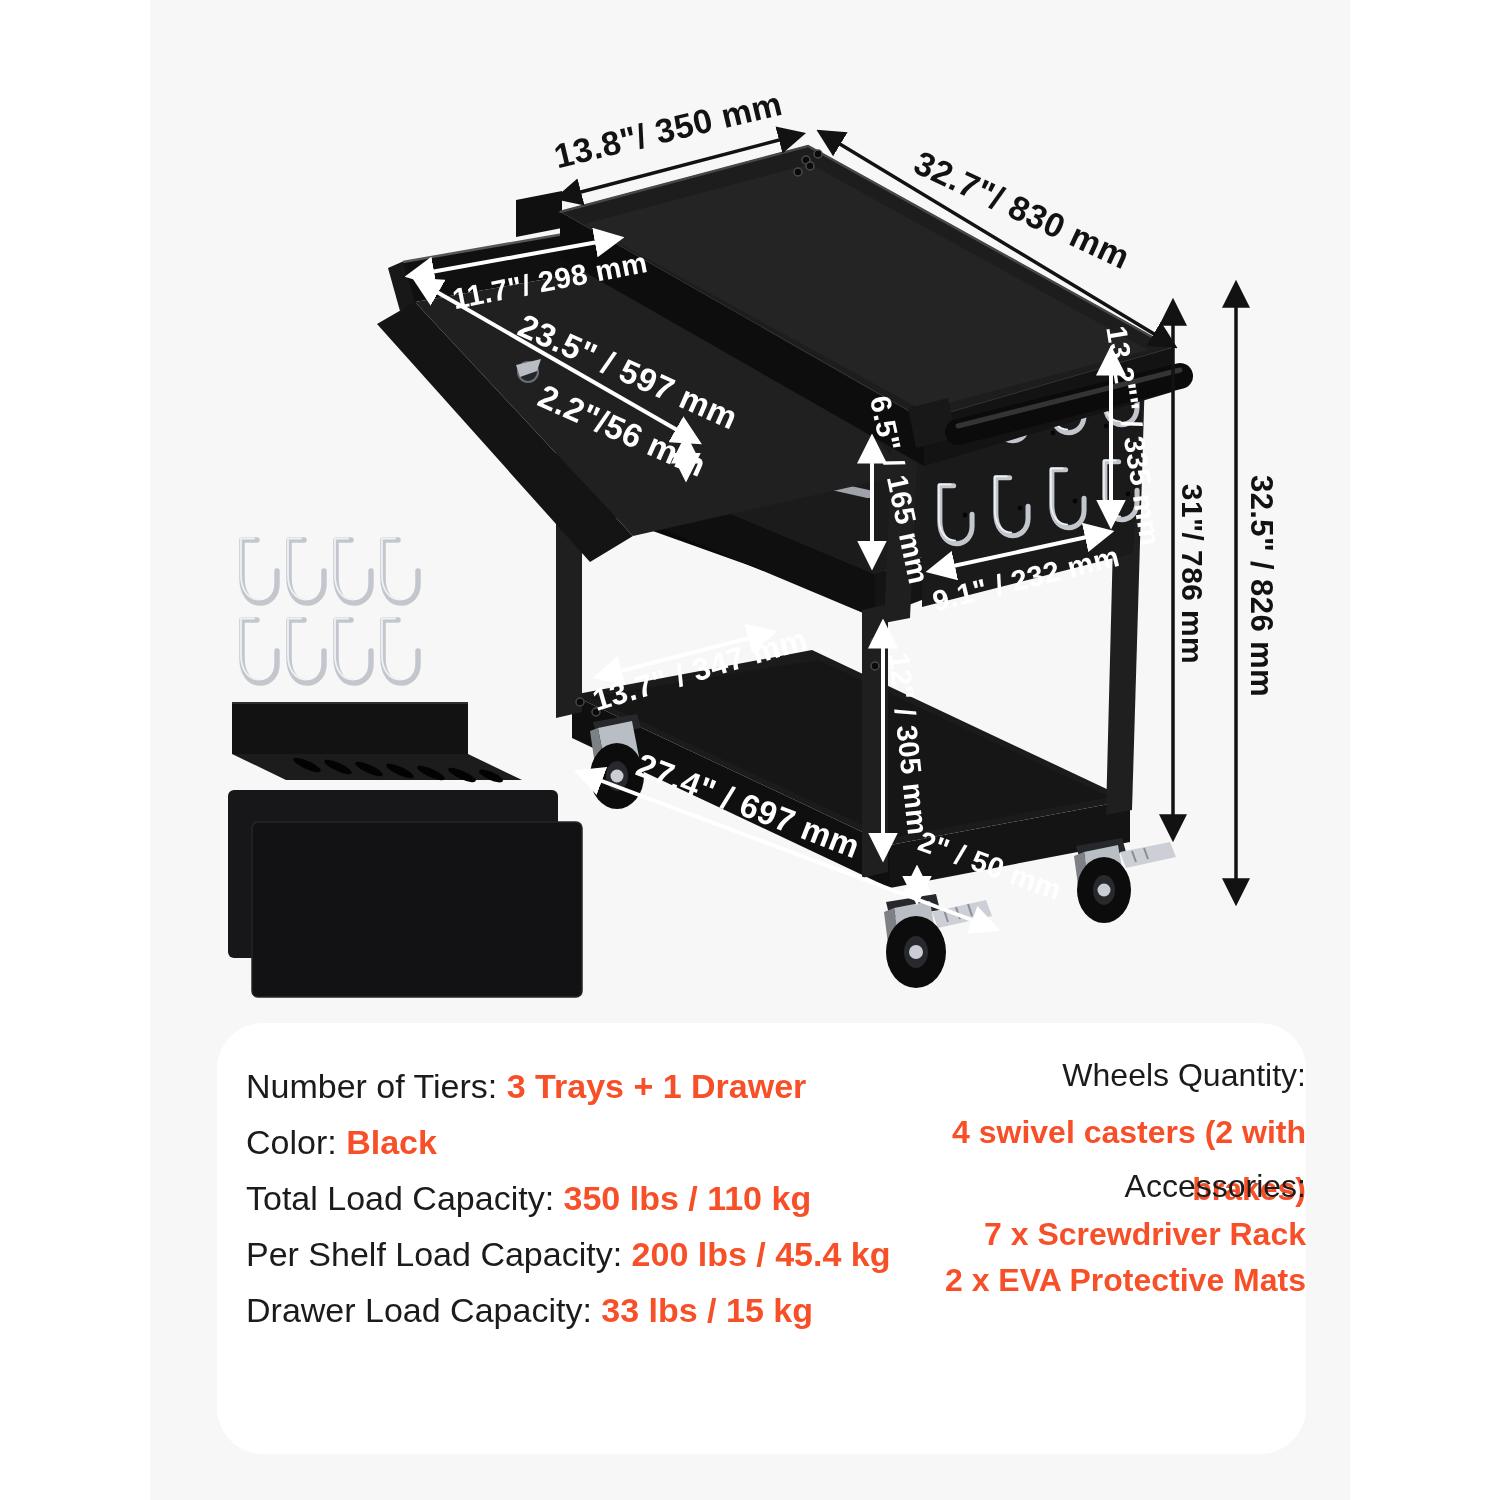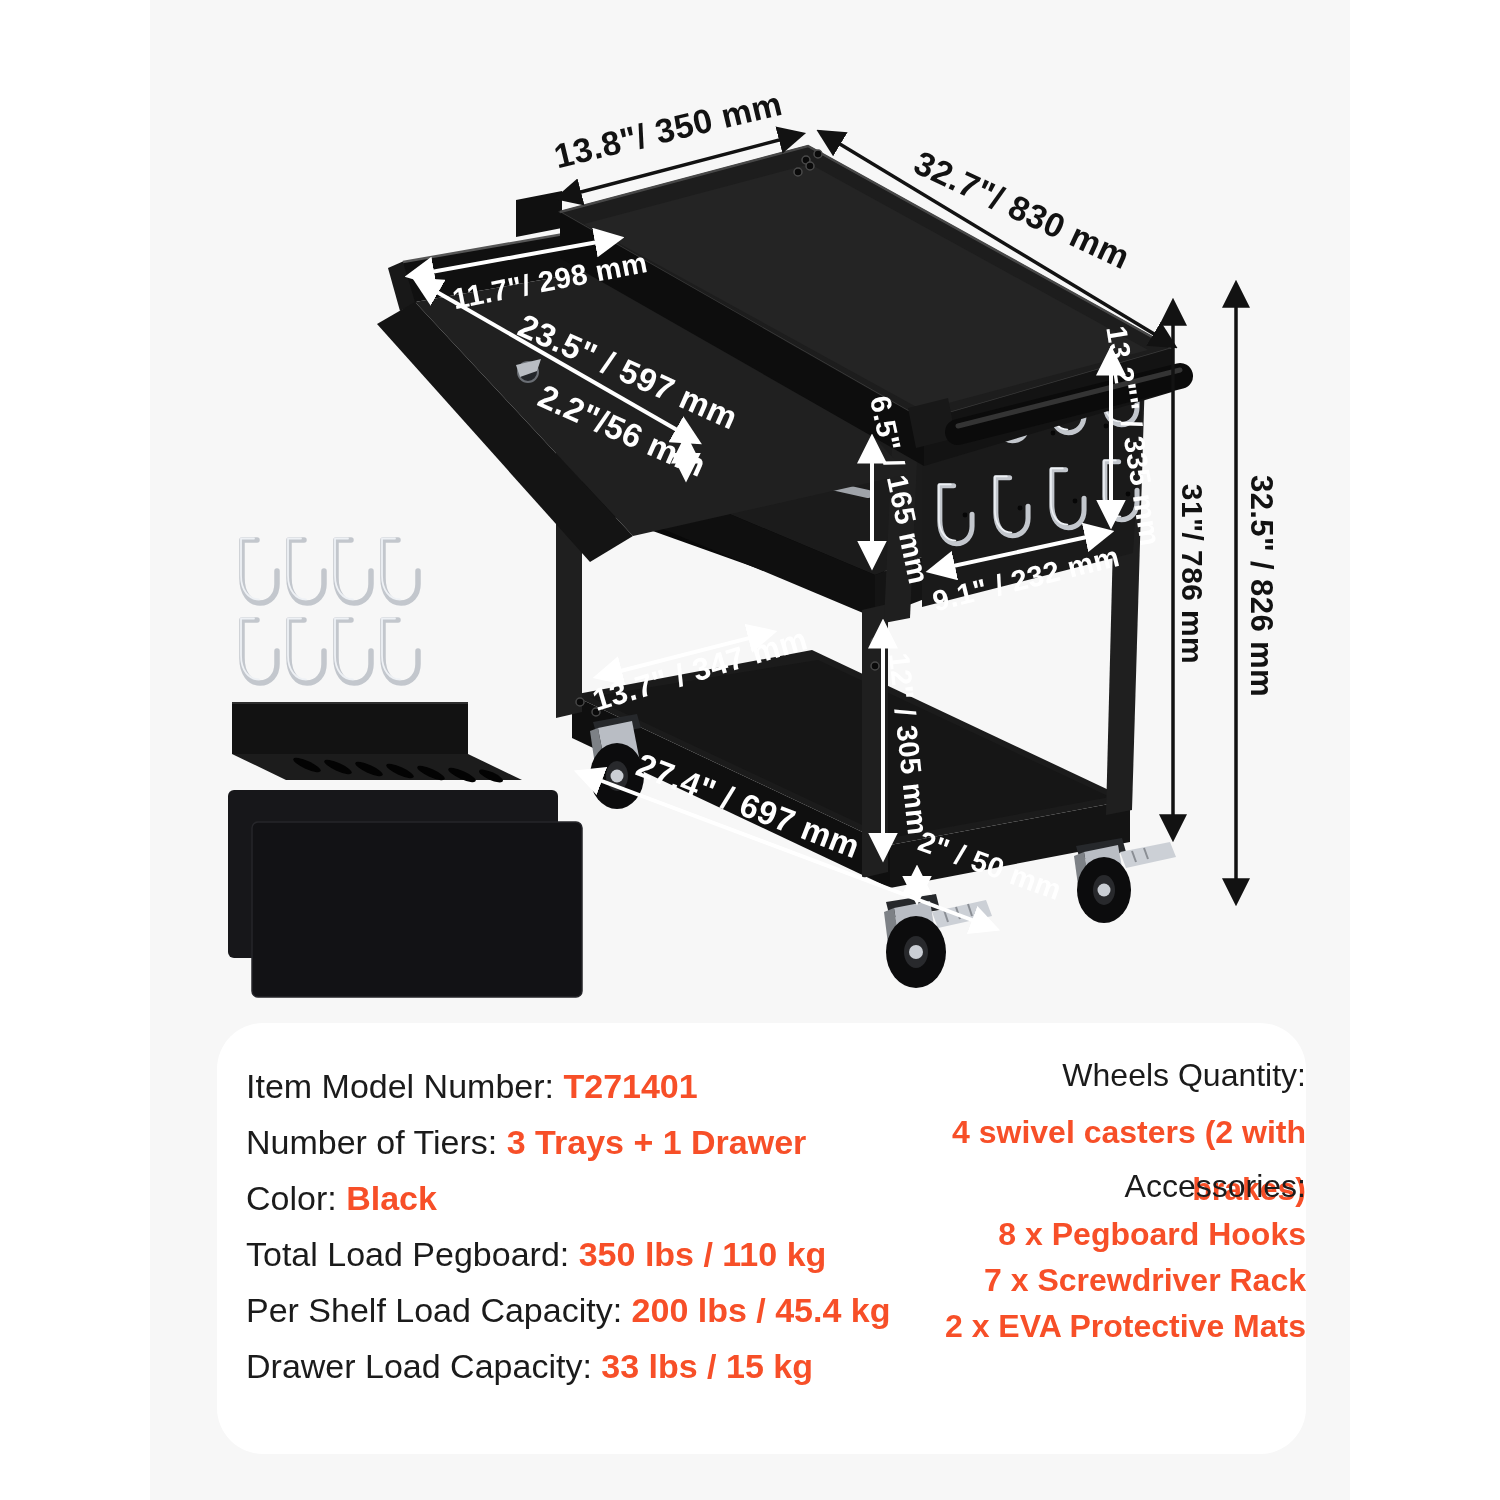--- a/index.html
+++ b/index.html
@@ -235,46 +235,42 @@
     <div class="dim k" style="left:1261px;top:586px;font-size:31px;transform:translate(-50%,-50%) rotate(90deg);">32.5" / 826 mm</div>
     <div class="dim w" style="left:700px;top:670px;font-size:31px;transform:translate(-50%,-50%) rotate(-16.5deg);">13.7" / 347 mm</div>
     <div class="dim w" style="left:908px;top:744px;font-size:29px;transform:translate(-50%,-50%) rotate(84deg);">12" / 305 mm</div>
     <div class="dim w" style="left:748px;top:806px;font-size:33px;transform:translate(-50%,-50%) rotate(21deg);">27.4" / 697 mm</div>
     <div class="dim w" style="left:990px;top:866px;font-size:29px;transform:translate(-50%,-50%) rotate(20deg);">2" / 50 mm</div>
   </div>
 
   <div class="panel">
     <div class="colL">
       <div class="rowL">
-        <span>Item Model Number: </span><span class="val">T271401</span>
-      </div>
-      <div class="rowL">
         <span>Number of Tiers: </span><span class="val">3 Trays + 1 Drawer</span>
       </div>
       <div class="rowL">
         <span>Color: </span><span class="val">Black</span>
       </div>
       <div class="rowL">
-        <span>Total Load Pegboard: </span><span class="val">350 lbs / 110 kg</span>
+        <span>Total Load Capacity: </span><span class="val">350 lbs / 110 kg</span>
       </div>
       <div class="rowL">
         <span>Per Shelf Load Capacity: </span><span class="val">200 lbs / 45.4 kg</span>
       </div>
       <div class="rowL">
         <span>Drawer Load Capacity: </span><span class="val">33 lbs / 15 kg</span>
       </div>
     </div>
     <div class="colR">
       <div class="rowR">
         <span>Wheels Quantity:</span>
       </div>
       <div class="rowR">
         <span class="val">4 swivel casters (2 with brakes)</span>
       </div>
       <div class="accHead">
         <span>Accessories:</span>
       </div>
-      <div class="accItem val">8 x Pegboard Hooks</div>
       <div class="accItem val">7 x Screwdriver Rack</div>
       <div class="accItem val">2 x EVA Protective Mats</div>
     </div>
   </div>
 </div>
 
 </body></html>

